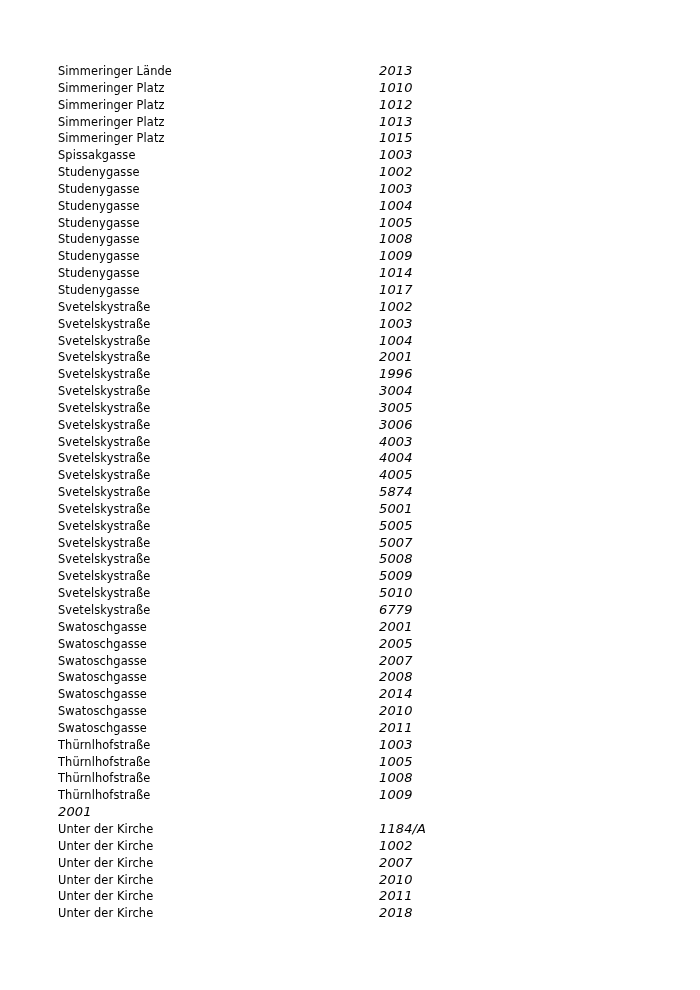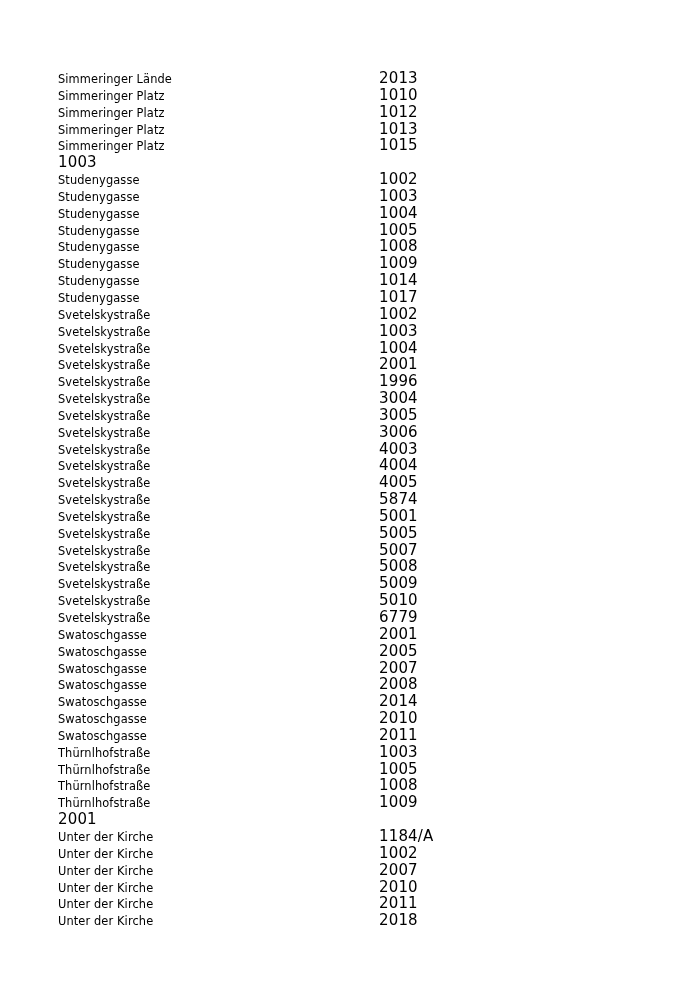--- a/index.html
+++ b/index.html
@@ -16,38 +16,39 @@
   }
   .page {
     position: relative;
     width: 700px;
     height: 990px;
     background: #ffffff;
   }
   .list {
     position: absolute;
     left: 58px;
-    top: 70px;
+    top: 63px;
     width: 580px;
   }
   .row {
     display: flex;
     align-items: baseline;
     height: 16.85px;
     line-height: 16.85px;
     white-space: nowrap;
   }
   .col-street {
     width: 321px;
     font-size: 11.4px;
     letter-spacing: 0.01em;
   }
   .col-number {
-    font-size: 15px;
+    font-size: 13px;
     letter-spacing: 0.01em;
+    font-style: italic;
   }
 </style>
 </head>
 <body>
 
 <div class="page">
   <div class="list">
       <div class="row">
         <span class="col-street">Simmeringer Lände</span>
         <span class="col-number">2013</span>
@@ -62,20 +63,21 @@
       </div>
       <div class="row">
         <span class="col-street">Simmeringer Platz</span>
         <span class="col-number">1013</span>
       </div>
       <div class="row">
         <span class="col-street">Simmeringer Platz</span>
         <span class="col-number">1015</span>
       </div>
       <div class="row">
+        <span class="col-street">Spissakgasse</span>
         <span class="col-number">1003</span>
       </div>
       <div class="row">
         <span class="col-street">Studenygasse</span>
         <span class="col-number">1002</span>
       </div>
       <div class="row">
         <span class="col-street">Studenygasse</span>
         <span class="col-number">1003</span>
       </div>

